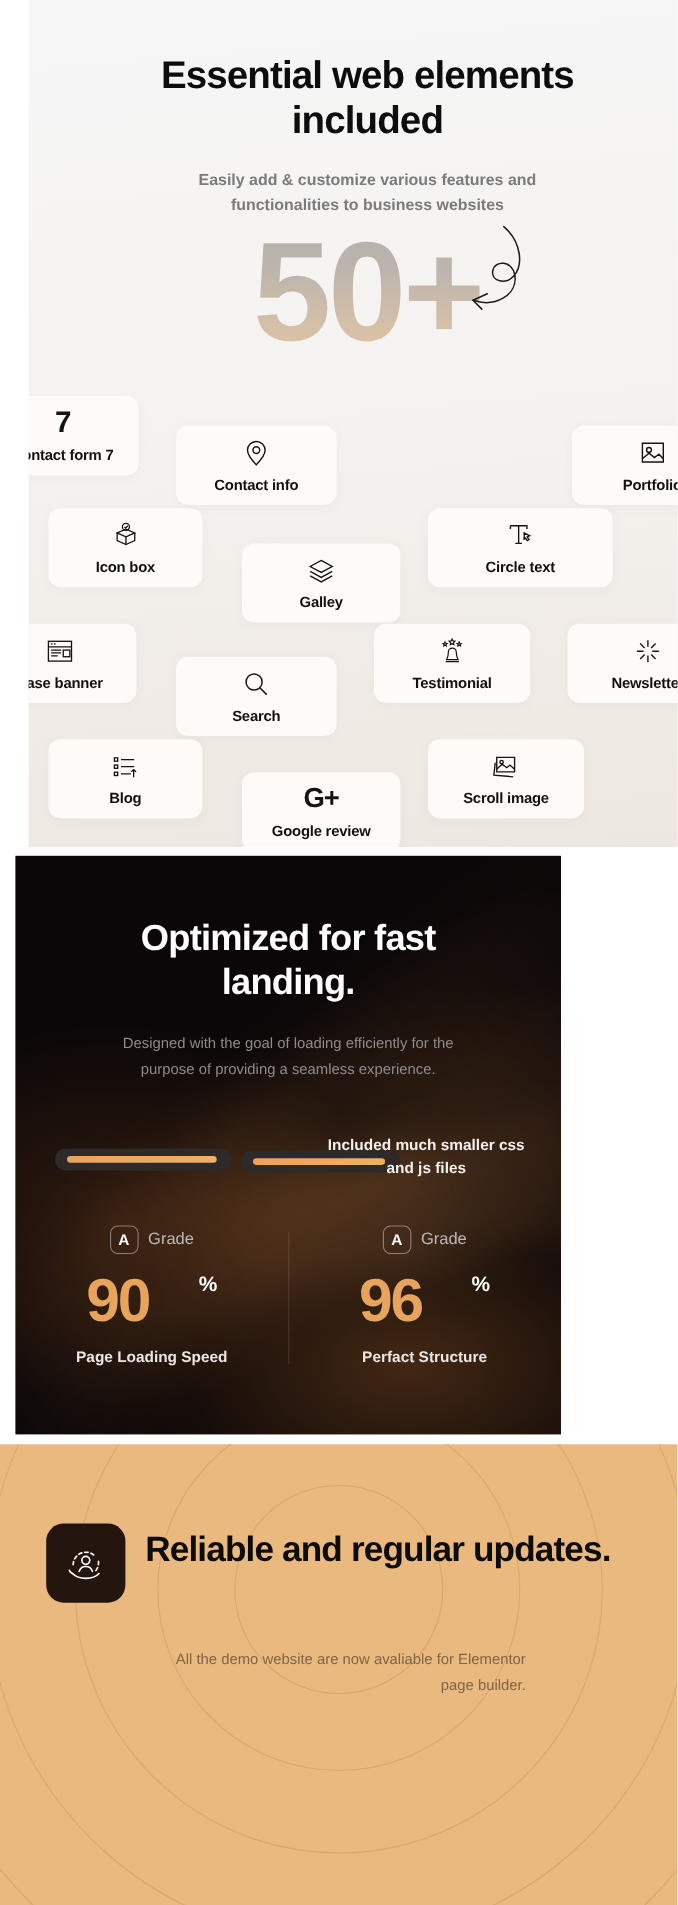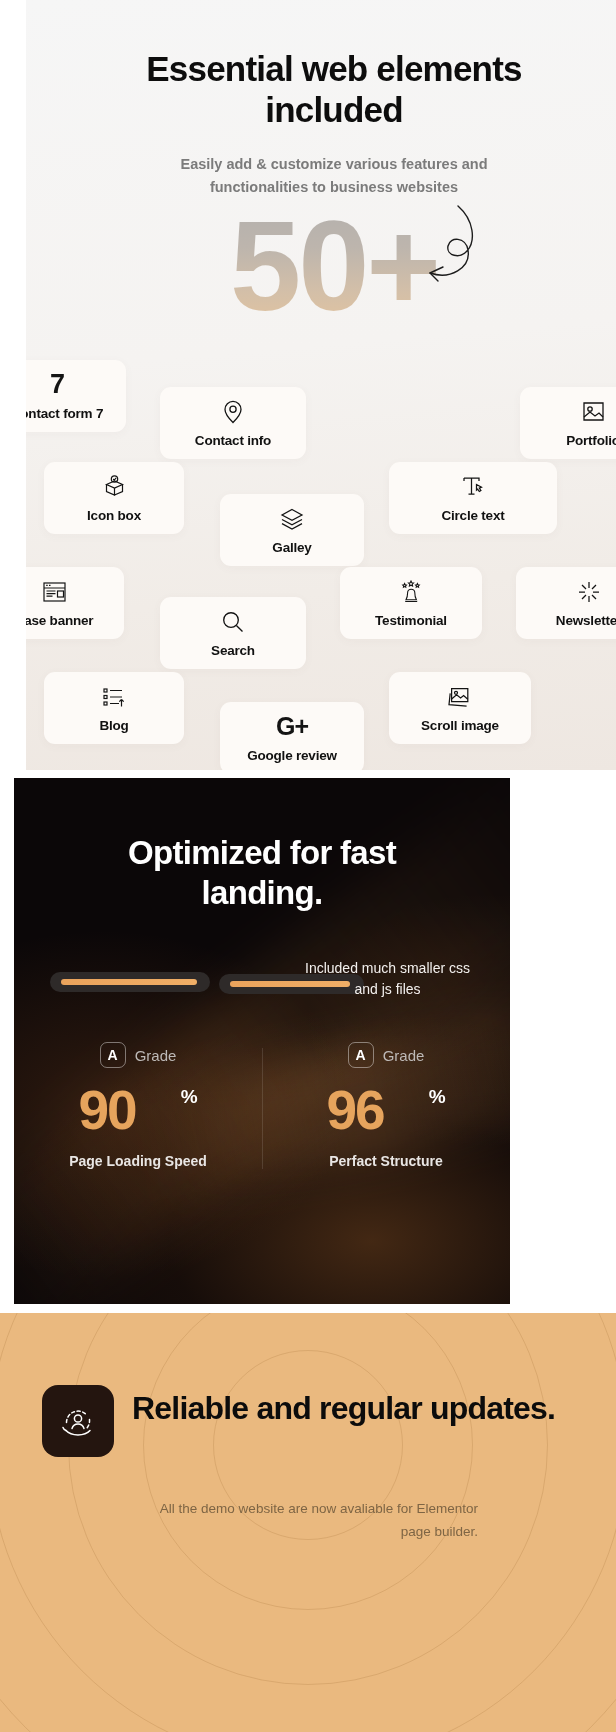--- a/index.html
+++ b/index.html
@@ -176,21 +176,21 @@
   .bar1 i{width:136px}
   .bar2{left:205px;top:14px;width:145px}
   .bar2 i{width:120px}
   .bars-note{
     position:absolute;
     right:30px;top:-2px;
     width:185px;
     text-align:center;
     font-size:14px;
     line-height:1.52;
-    font-weight:400;
+    font-weight:700;
     color:#f3f0ee;
   }
   .stats{
     position:relative;
     margin-top:26px;
     display:flex;
   }
   .stat{
     flex:1;
     text-align:center;
@@ -448,20 +448,21 @@
     </div>
 
   </div>
 </section>
 
 <section class="sec-dark">
   <div class="streak"></div>
   <div class="streak2"></div>
 
   <h2 class="heading2">Optimized for fast landing.</h2>
+  <p class="sub2">Designed with the goal of loading efficiently for the purpose of providing a seamless experience.</p>
 
   <div class="bars-row">
     <div class="bar bar1">
         <i></i>
       </div>
     <div class="bar bar2">
         <i></i>
       </div>
     <div class="bars-note">Included much smaller css and js files</div>
   </div>

